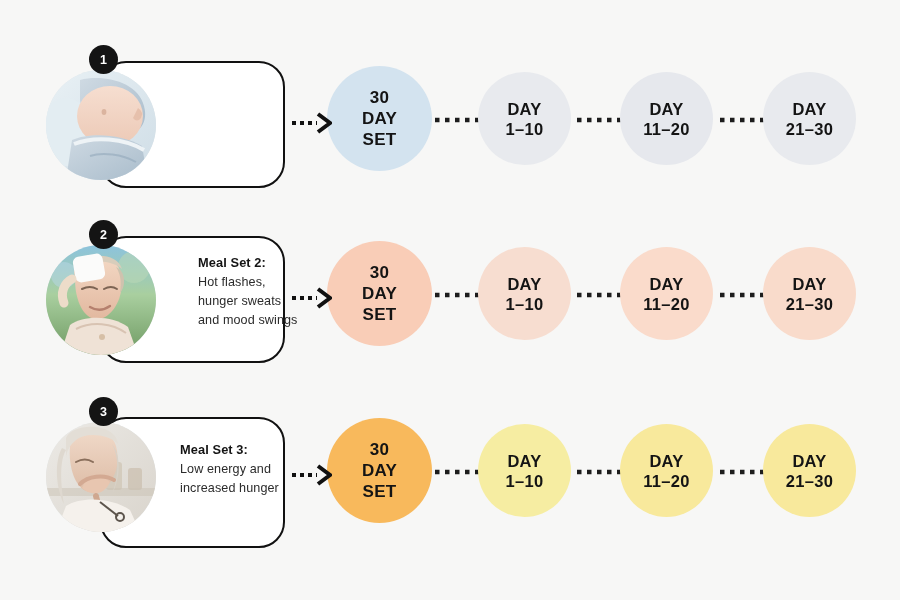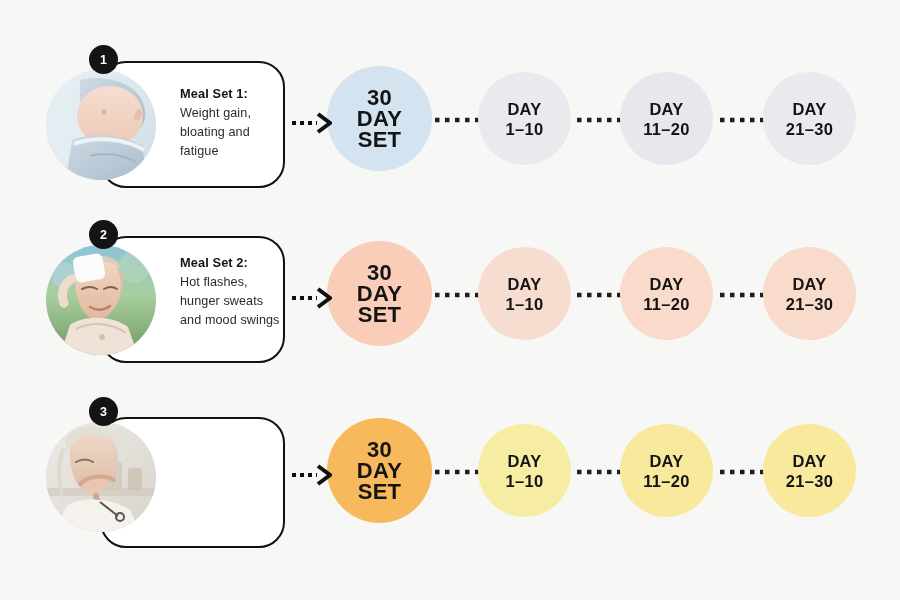--- a/index.html
+++ b/index.html
@@ -56,21 +56,21 @@
     position: absolute;
     left: 180px;
     top: 54px;
     width: 100px;
     z-index: 3;
     font-size: 12.6px;
     line-height: 19px;
     color: #2b2b2b;
     letter-spacing: 0.1px;
   }
-  .row-2 .card-text { top: 48px; }
+  .row-2 .card-text { top: 48px; margin-left: 18px; }
   .row-3 .card-text { top: 58px; }
 
   .card-title {
     font-weight: bold;
     color: #141414;
     display: block;
     font-size: 12.8px;
     margin-bottom: 1px;
   }
   .card-desc { display: block; }
@@ -143,21 +143,21 @@
     font-weight: bold;
     color: #141414;
     z-index: 2;
   }
 
   .circle-main {
     left: 327px;
     top: 36px;
     width: 105px;
     height: 105px;
-    font-size: 22px;
+    font-size: 17px;
     line-height: 21px;
     letter-spacing: 0.3px;
     text-align: center;
   }
 
   .circle-day {
     width: 93px;
     height: 93px;
     top: 42px;
     font-size: 16.5px;
@@ -202,26 +202,20 @@
         <ellipse cx="58" cy="42" rx="2.4" ry="3" fill="#dbb49f"></ellipse>
         <path d="M92 38 q6 4 3 10 q-4 5 -8 0 z" fill="#e6c0ac"></path>
         <path d="M26 70 C44 62 76 64 96 76 L102 110 L20 110 Z" fill="url(#cloth1)"></path>
         <path d="M28 74 C48 66 78 68 98 80" stroke="#eef3f6" stroke-width="4" fill="none"></path>
         <path d="M44 86 C56 82 76 84 90 92" stroke="#93a9ba" stroke-width="2" fill="none" opacity="0.6"></path>
       </svg>
     </div>
 
     <div class="badge" style="background: rgb(20, 20, 20);">1</div>
 
-    <div class="card-text">
-      <span class="card-title">Meal Set 1:</span>
-      <span class="card-desc">Weight gain,
-bloating and
-fatigue</span>
-    </div>
 
     <div class="arrow">
       <svg width="40" height="26" viewBox="0 0 40 26" aria-hidden="true">
         <line x1="0" y1="13" x2="25" y2="13" stroke="#111111" stroke-width="4" stroke-dasharray="4 4" stroke-linecap="butt"></line>
         <path d="M26 4 L38 13 L26 22" stroke="#111111" stroke-width="4" fill="none" stroke-linejoin="miter" stroke-linecap="butt"></path>
       </svg>
     </div>
 
     <div class="circle circle-main" style="background: rgb(211, 227, 239);">
       <span>30
@@ -377,20 +371,26 @@
         <path d="M34 62 C42 54 58 52 68 58" stroke="#d3a992" stroke-width="4" fill="none" stroke-linecap="round"></path>
         <path d="M50 74 C52 86 58 92 66 96" stroke="#cfa78f" stroke-width="6" fill="none" stroke-linecap="round"></path>
         <path d="M20 84 C36 74 66 76 84 88 L94 110 L10 110 Z" fill="#f5f1ec"></path>
         <path d="M54 80 L72 94" stroke="#5c544c" stroke-width="2" fill="none"></path>
         <circle cx="74" cy="95" r="4" fill="none" stroke="#5c544c" stroke-width="2"></circle>
       </svg>
     </div>
 
     <div class="badge" style="background: rgb(20, 20, 20);">3</div>
 
+    <div class="card-text">
+      <span class="card-title">Meal Set 3:</span>
+      <span class="card-desc">Low energy
+and increased
+hunger</span>
+    </div>
 
     <div class="arrow">
       <svg width="40" height="26" viewBox="0 0 40 26" aria-hidden="true">
         <line x1="0" y1="13" x2="25" y2="13" stroke="#111111" stroke-width="4" stroke-dasharray="4 4" stroke-linecap="butt"></line>
         <path d="M26 4 L38 13 L26 22" stroke="#111111" stroke-width="4" fill="none" stroke-linejoin="miter" stroke-linecap="butt"></path>
       </svg>
     </div>
 
     <div class="circle circle-main" style="background: rgb(248, 185, 92);">
       <span>30

